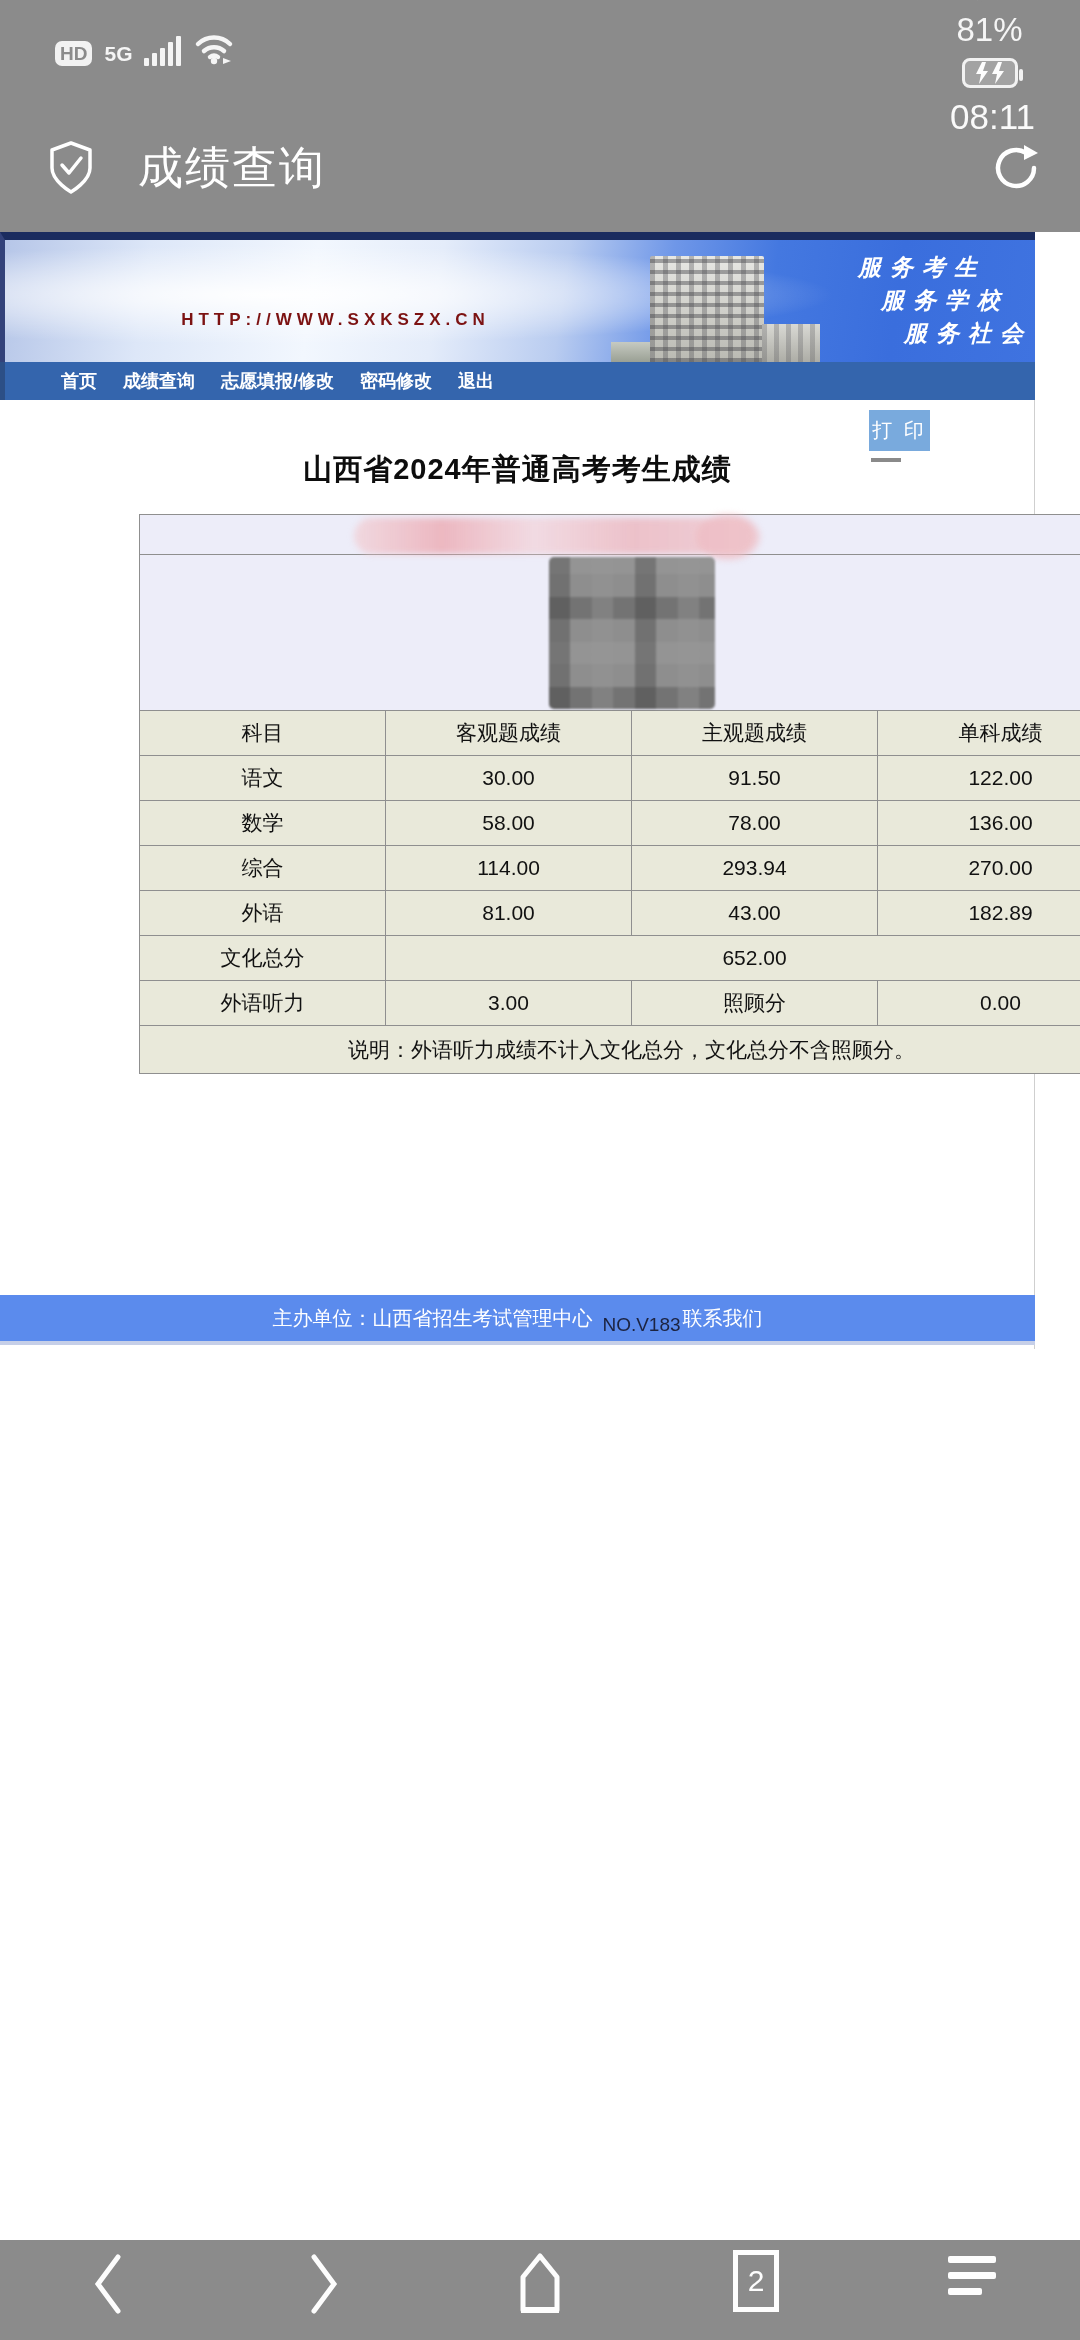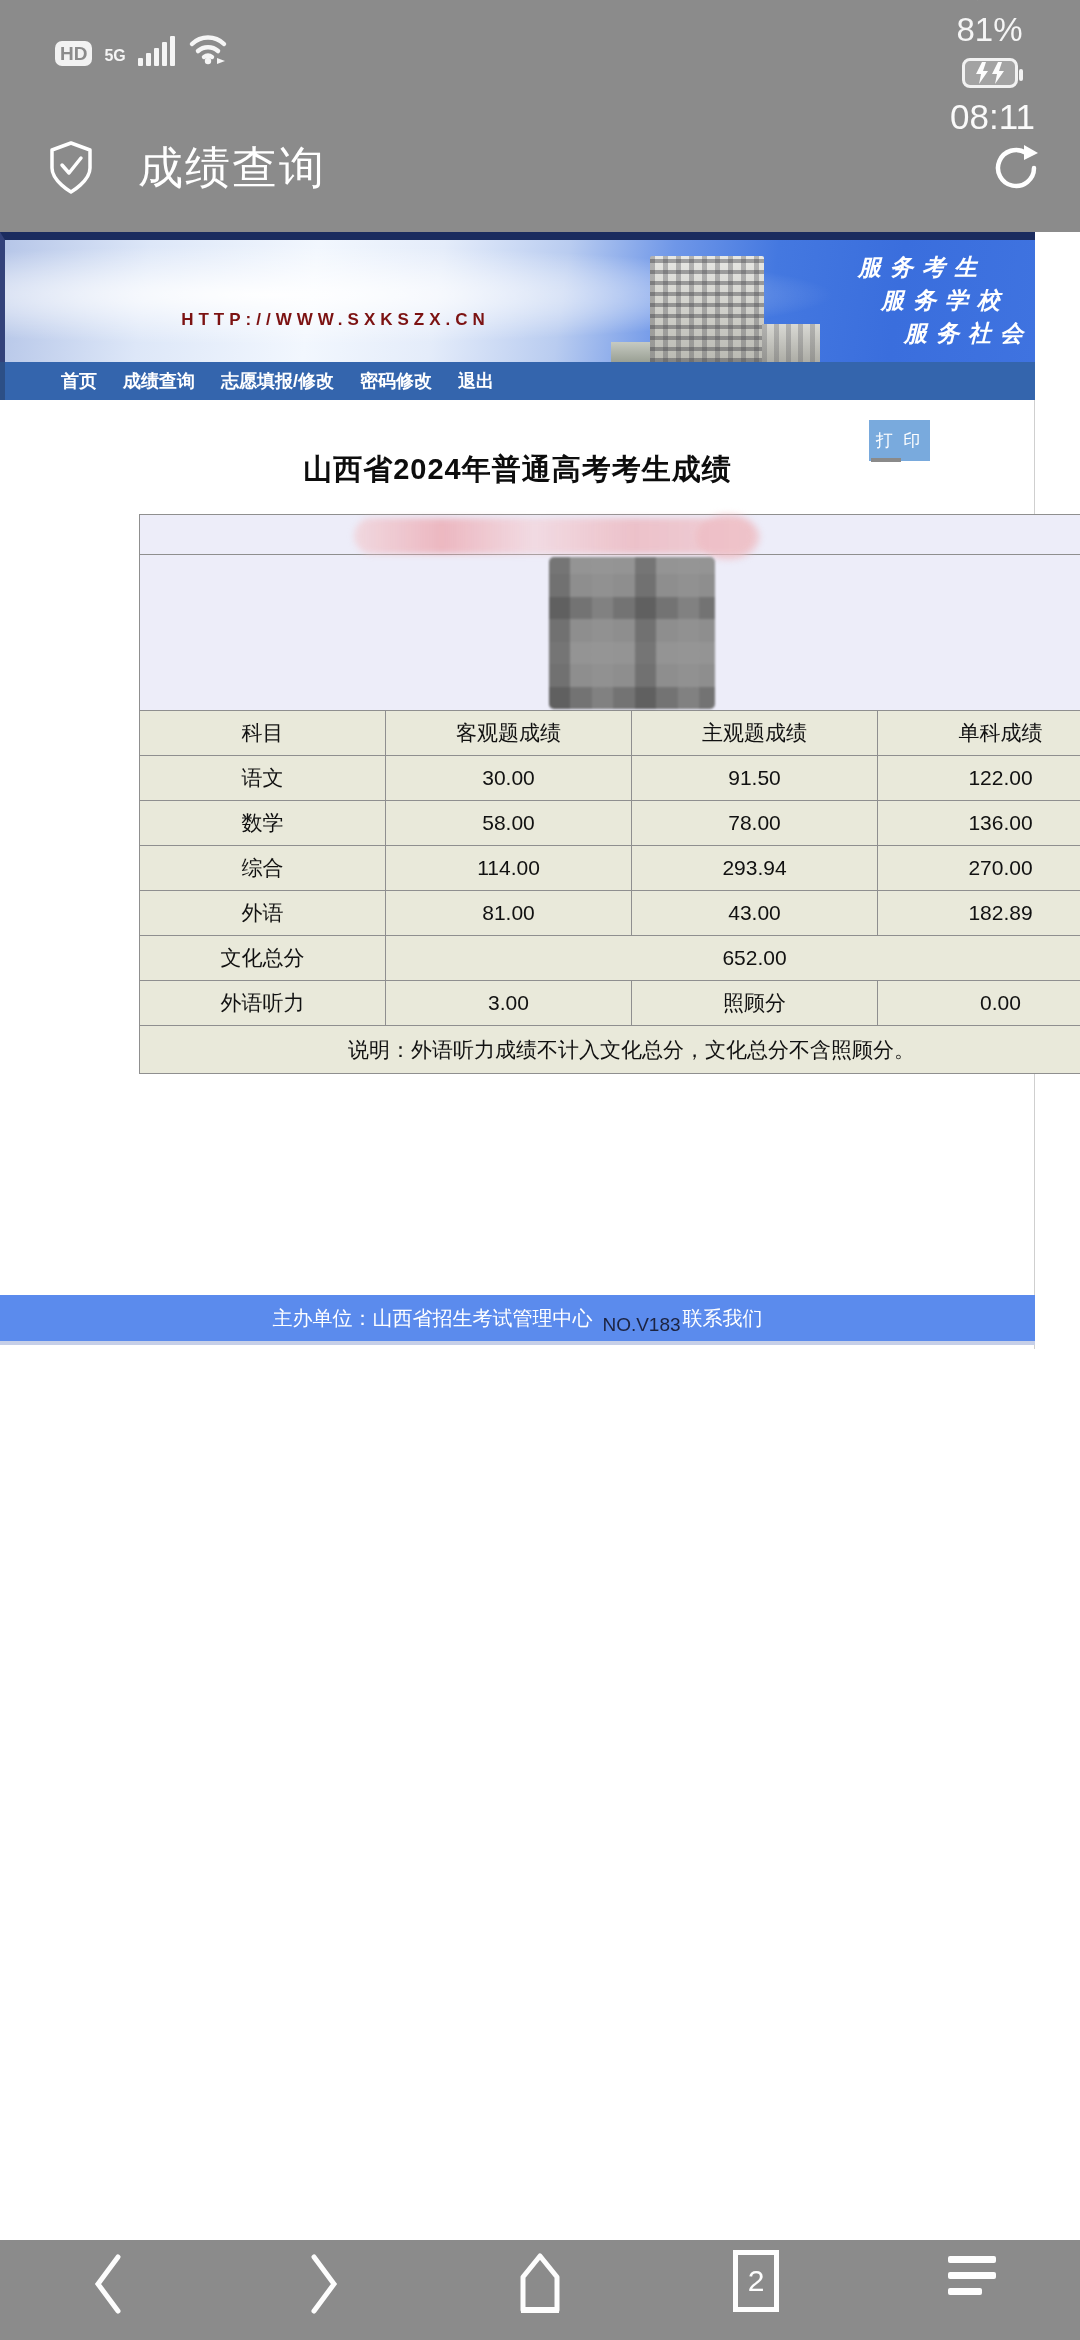--- a/index.html
+++ b/index.html
@@ -4,21 +4,21 @@
 <style>
   * { margin:0; padding:0; box-sizing:border-box; }
   html,body { width:1080px; height:2340px; background:#fff; font-family:"Liberation Sans", sans-serif; overflow:hidden; }
   .screen { position:relative; width:1080px; height:2340px; background:#fff; }
 
   
   .gray-header { position:absolute; top:0; left:0; width:1080px; height:232px; background:#8b8b8b; }
   .status-row { position:absolute; top:22px; left:55px; right:45px; height:52px; display:flex; align-items:center; color:#f5f5f5; }
   .sb-left { display:flex; align-items:flex-end; gap:12px; }
   .hd-badge { background:#f2f2f2; color:#8b8b8b; font-weight:bold; font-size:19px; border-radius:7px; padding:3px 5px; line-height:1; }
-  .net-5g { font-weight:bold; font-size:16px; line-height:1; margin-bottom:2px; }
+  .net-5g { font-weight:bold; font-size:21px; line-height:1; margin-bottom:2px; }
   .sig-bars { display:flex; align-items:flex-end; gap:3px; height:30px; }
   .sig-bars i { display:block; width:5px; background:#f5f5f5; border-radius:1px; }
   .sb-right { margin-left:auto; display:flex; align-items:center; gap:9px;flex-direction:column; }
   .pct { font-size:33px; color:#f5f5f5; }
   .battery { position:relative; width:56px; height:30px; border:3px solid #f2f2f2; border-radius:8px; background:#a3a3a3; display:flex; align-items:center; justify-content:center; }
   .battery:after { content:""; position:absolute; right:-8px; top:8px; width:4px; height:12px; background:#f2f2f2; border-radius:2px; }
   .time { font-size:35px; color:#fafafa; margin-left:6px; }
 
   .app-row { position:absolute; top:136px; left:48px; right:38px; height:64px; display:flex; align-items:center; }
   .app-title { color:#fff; font-size:45px; margin-left:44px; letter-spacing:2px; }
@@ -49,21 +49,21 @@
   .slogan.s0 { top:12px; left:853px; }
   .slogan.s1 { top:45px; left:876px; }
   .slogan.s2 { top:78px; left:899px; }
 
   
   .navbar { width:1035px; height:38px; background:#3465ad; border-left:5px solid #2c4f86; display:flex; align-items:center; gap:26px; padding-left:56px; }
   .navbar a { color:#fff; font-size:18px; font-weight:bold; text-decoration:none; white-space:nowrap; }
 
   
   .content { position:relative; width:1035px; }
-  .print-btn { position:absolute; left:869px; top:20px; width:61px; height:41px; background:#79aadd; color:#fff; font-size:17px;
+  .print-btn { position:absolute; left:869px; top:10px; width:61px; height:41px; background:#79aadd; color:#fff; font-size:20px;
     display:flex; align-items:center; justify-content:center; letter-spacing:3px; border:none; cursor:pointer; }
   .print-underline { position:absolute; left:871px; top:58px; width:30px; height:4px; background:#8a8a8a; }
   .page-title { position:absolute; top:50px; left:0; width:1035px; text-align:center; font-size:29px; font-weight:bold; color:#0d0d0d; letter-spacing:1px; }
 
   .table-wrap { position:absolute; top:114px; left:95px; width:985px;margin-left:44px; }
   table.scores { width:100%; border-collapse:collapse; table-layout:fixed; }
   table.scores td { border:1px solid #8f8f8f; height:45px; text-align:center; vertical-align:middle; font-size:21px; color:#111; background:#e9e9da; }
   tr.r-priv1 td { background:#ededf9; height:40px; position:relative; }
   tr.r-priv2 td { background:#ededf9; height:156px; }
   tr.r-note td { height:48px; }

